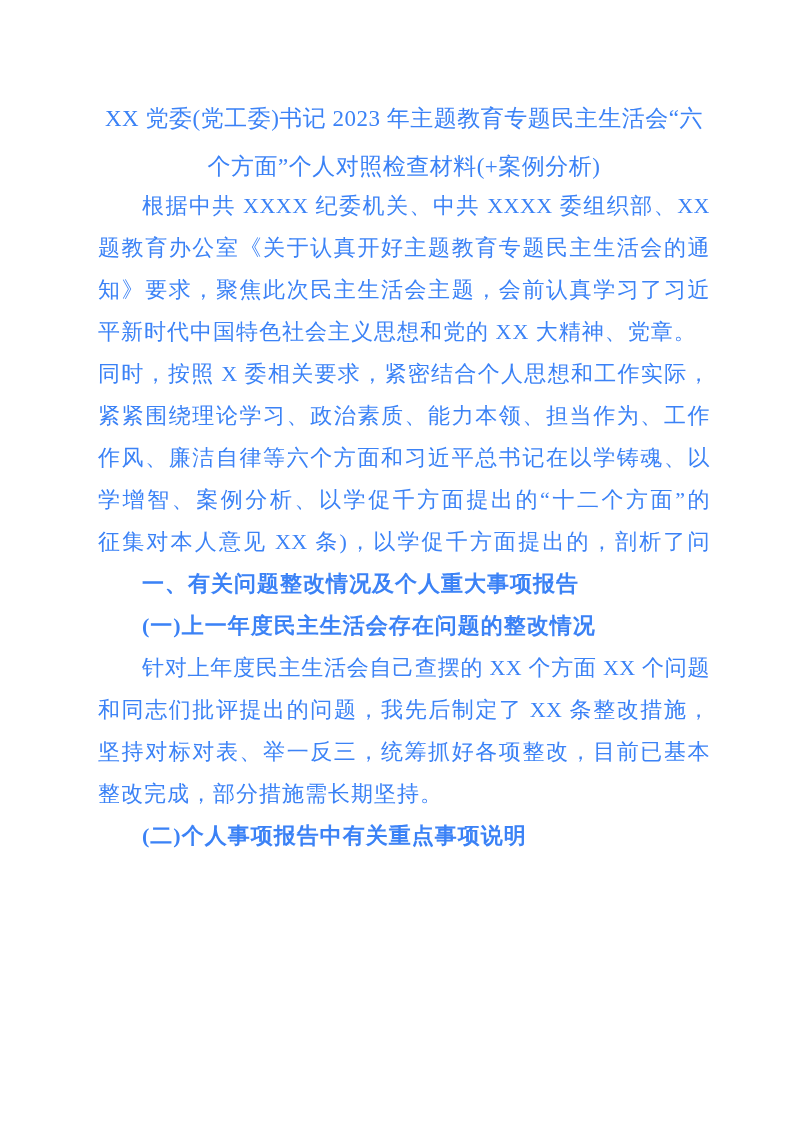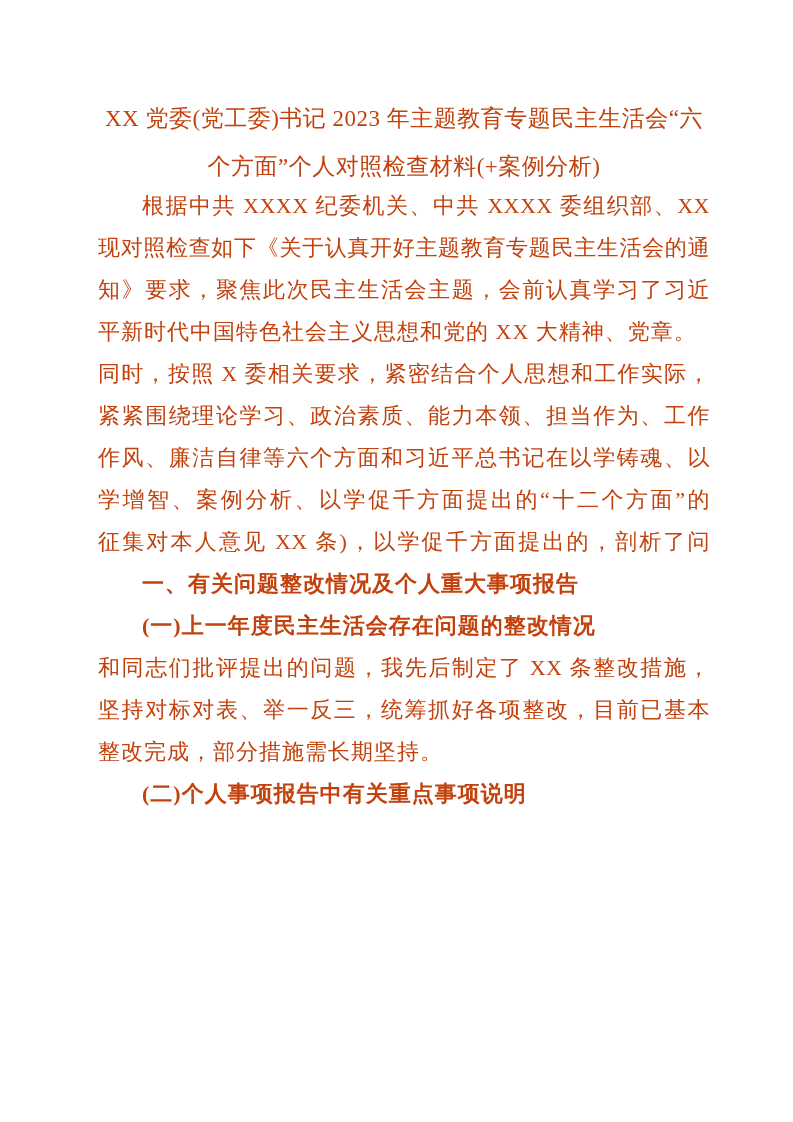--- a/index.html
+++ b/index.html
@@ -5,21 +5,21 @@
   html, body {
     margin: 0;
     padding: 0;
     background: #ffffff;
   }
   .page {
     position: relative;
     width: 793px;
     height: 972px;
     background: #ffffff;
-    color: #c2410c;
+    color: #3b82f6;
     font-family: "Liberation Serif", "DejaVu Serif", serif;
     overflow: hidden;
   }
   .title-block {
     position: absolute;
     left: 98px;
     top: 95px;
     width: 612px;
     font-size: 23px;
     line-height: 48px;
@@ -75,33 +75,34 @@
 <div class="page">
 
   <div class="title-block">
     <div class="title-line">XX 党委(党工委)书记 2023 年主题教育专题民主生活会“六</div>
     <div class="title-line">个方面”个人对照检查材料(+案例分析)</div>
   </div>
 
   <div class="body-block">
 
     <div class="ln indent">根据中共 XXXX 纪委机关、中共 XXXX 委组织部、XX 委主</div>
-    <div class="ln">现对照检查如下《关于认真开好主题教育专题民主生活会的通</div>
+    <div class="ln">题教育办公室《关于认真开好主题教育专题民主生活会的通</div>
     <div class="ln">知》要求，聚焦此次民主生活会主题，会前认真学习了习近</div>
     <div class="ln short">平新时代中国特色社会主义思想和党的 XX 大精神、党章。</div>
 
     <div class="ln">同时，按照 X 委相关要求，紧密结合个人思想和工作实际，</div>
     <div class="ln">紧紧围绕理论学习、政治素质、能力本领、担当作为、工作</div>
     <div class="ln">作风、廉洁自律等六个方面和习近平总书记在以学铸魂、以</div>
     <div class="ln">学增智、案例分析、以学促千方面提出的“十二个方面”的</div>
     <div class="ln">征集对本人意见 XX 条)，以学促千方面提出的，剖析了问</div>
 
     <div class="ln heading">一、有关问题整改情况及个人重大事项报告</div>
     <div class="ln heading">(一)上一年度民主生活会存在问题的整改情况</div>
 
+    <div class="ln indent">针对上年度民主生活会自己查摆的 XX 个方面 XX 个问题</div>
     <div class="ln">和同志们批评提出的问题，我先后制定了 XX 条整改措施，</div>
     <div class="ln">坚持对标对表、举一反三，统筹抓好各项整改，目前已基本</div>
     <div class="ln short">整改完成，部分措施需长期坚持。</div>
 
     <div class="ln heading">(二)个人事项报告中有关重点事项说明</div>
 
 
   </div>
 
 </div>

